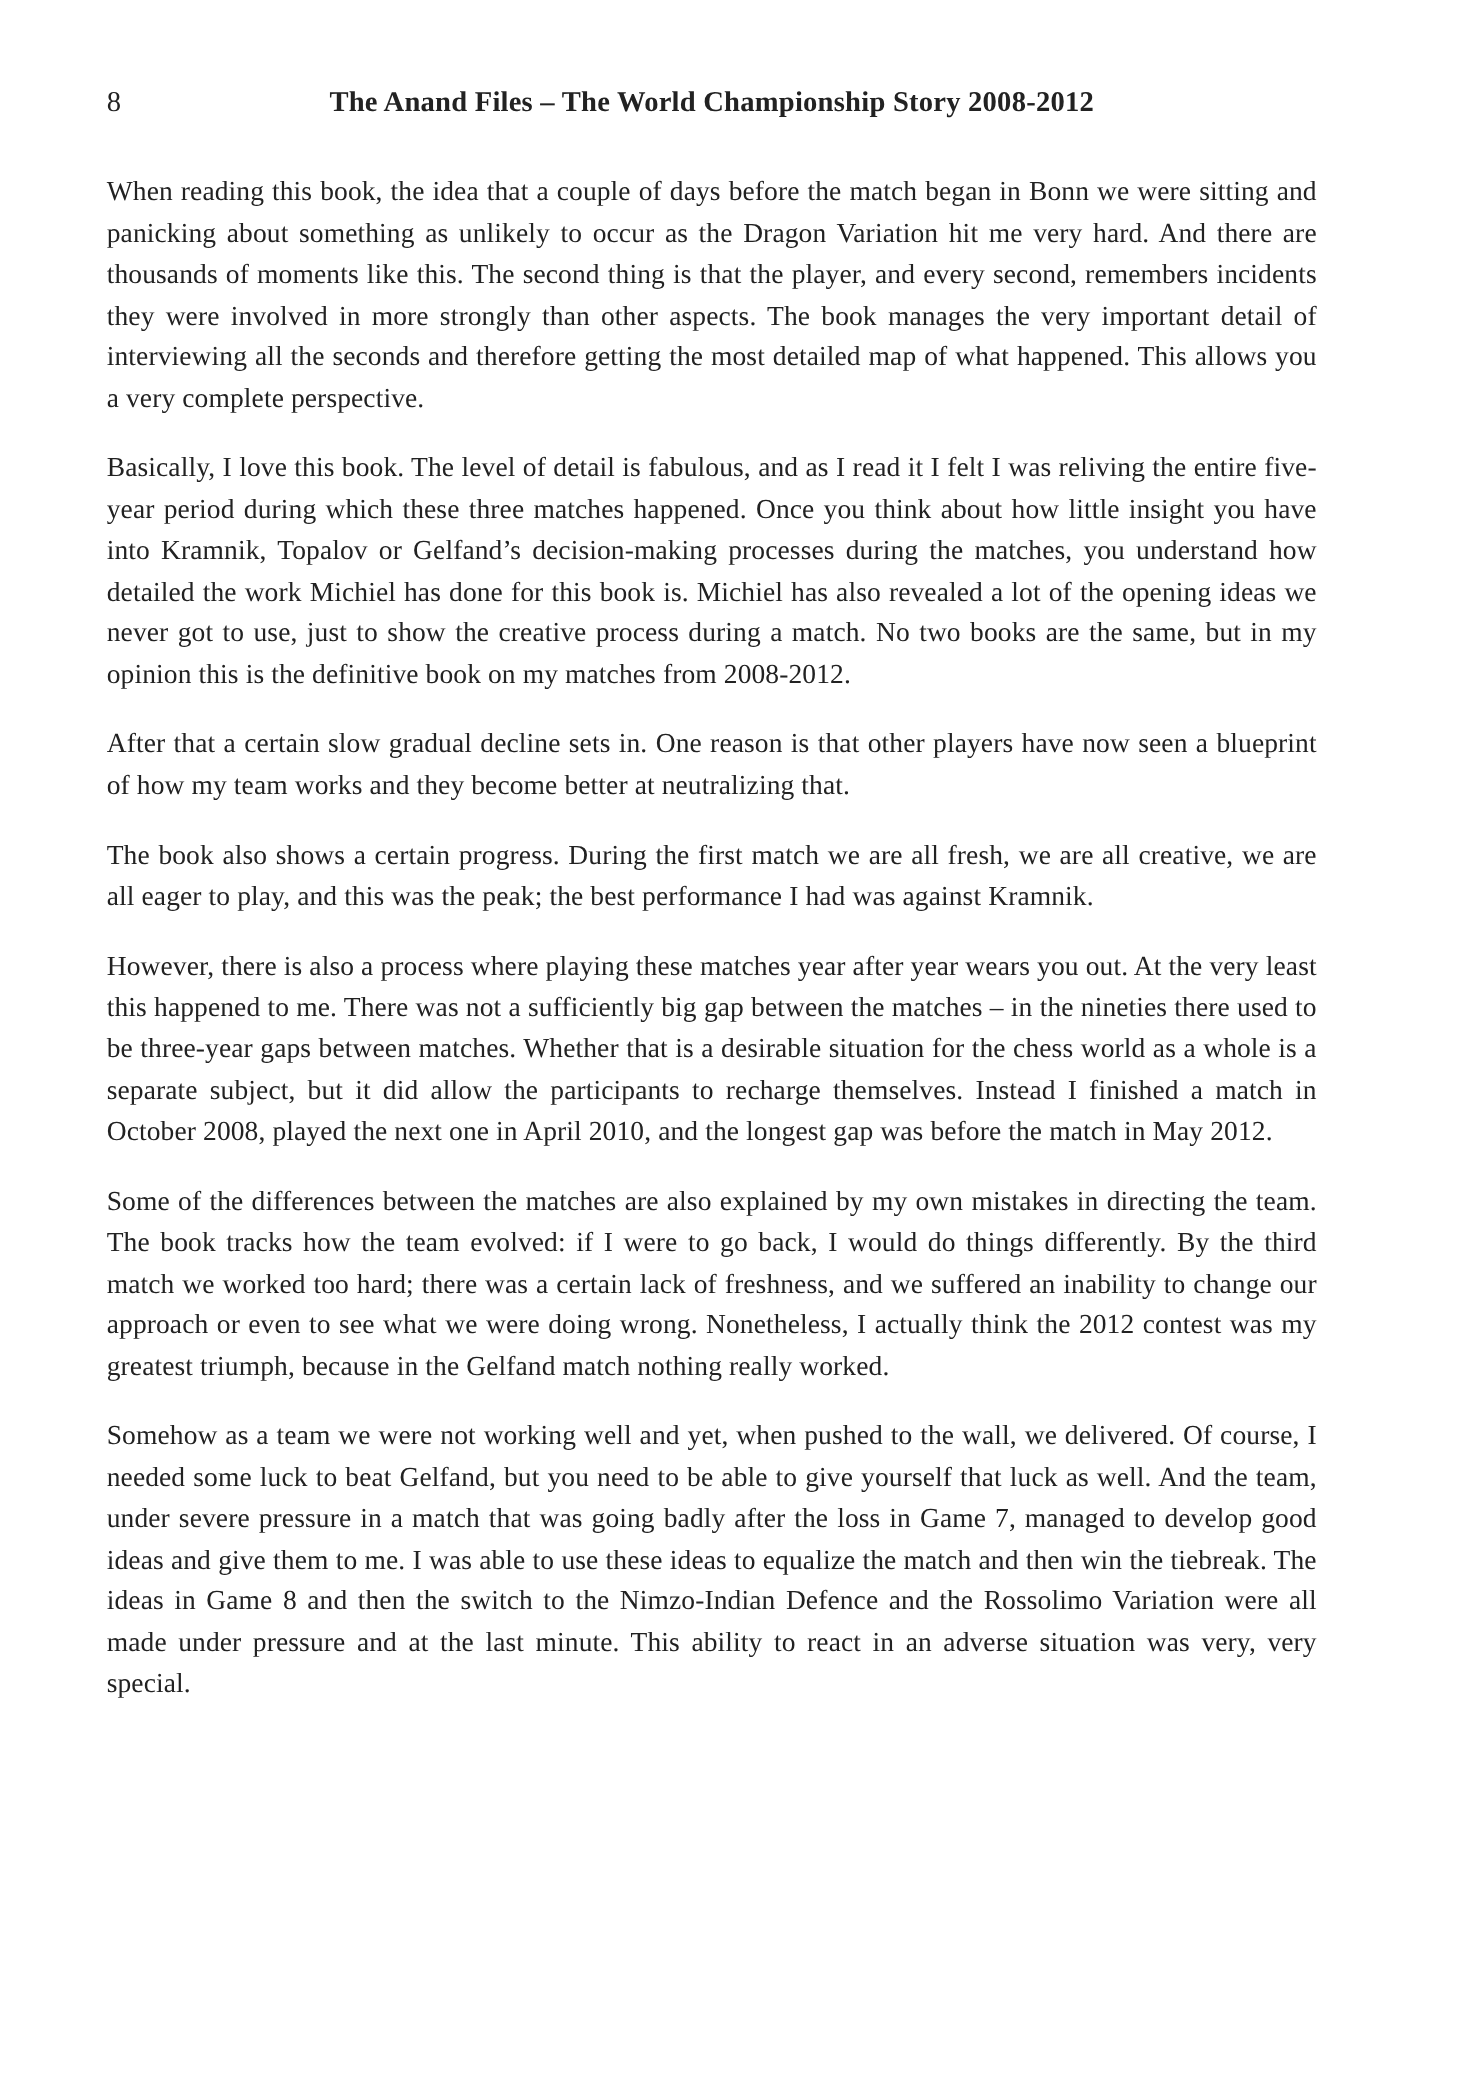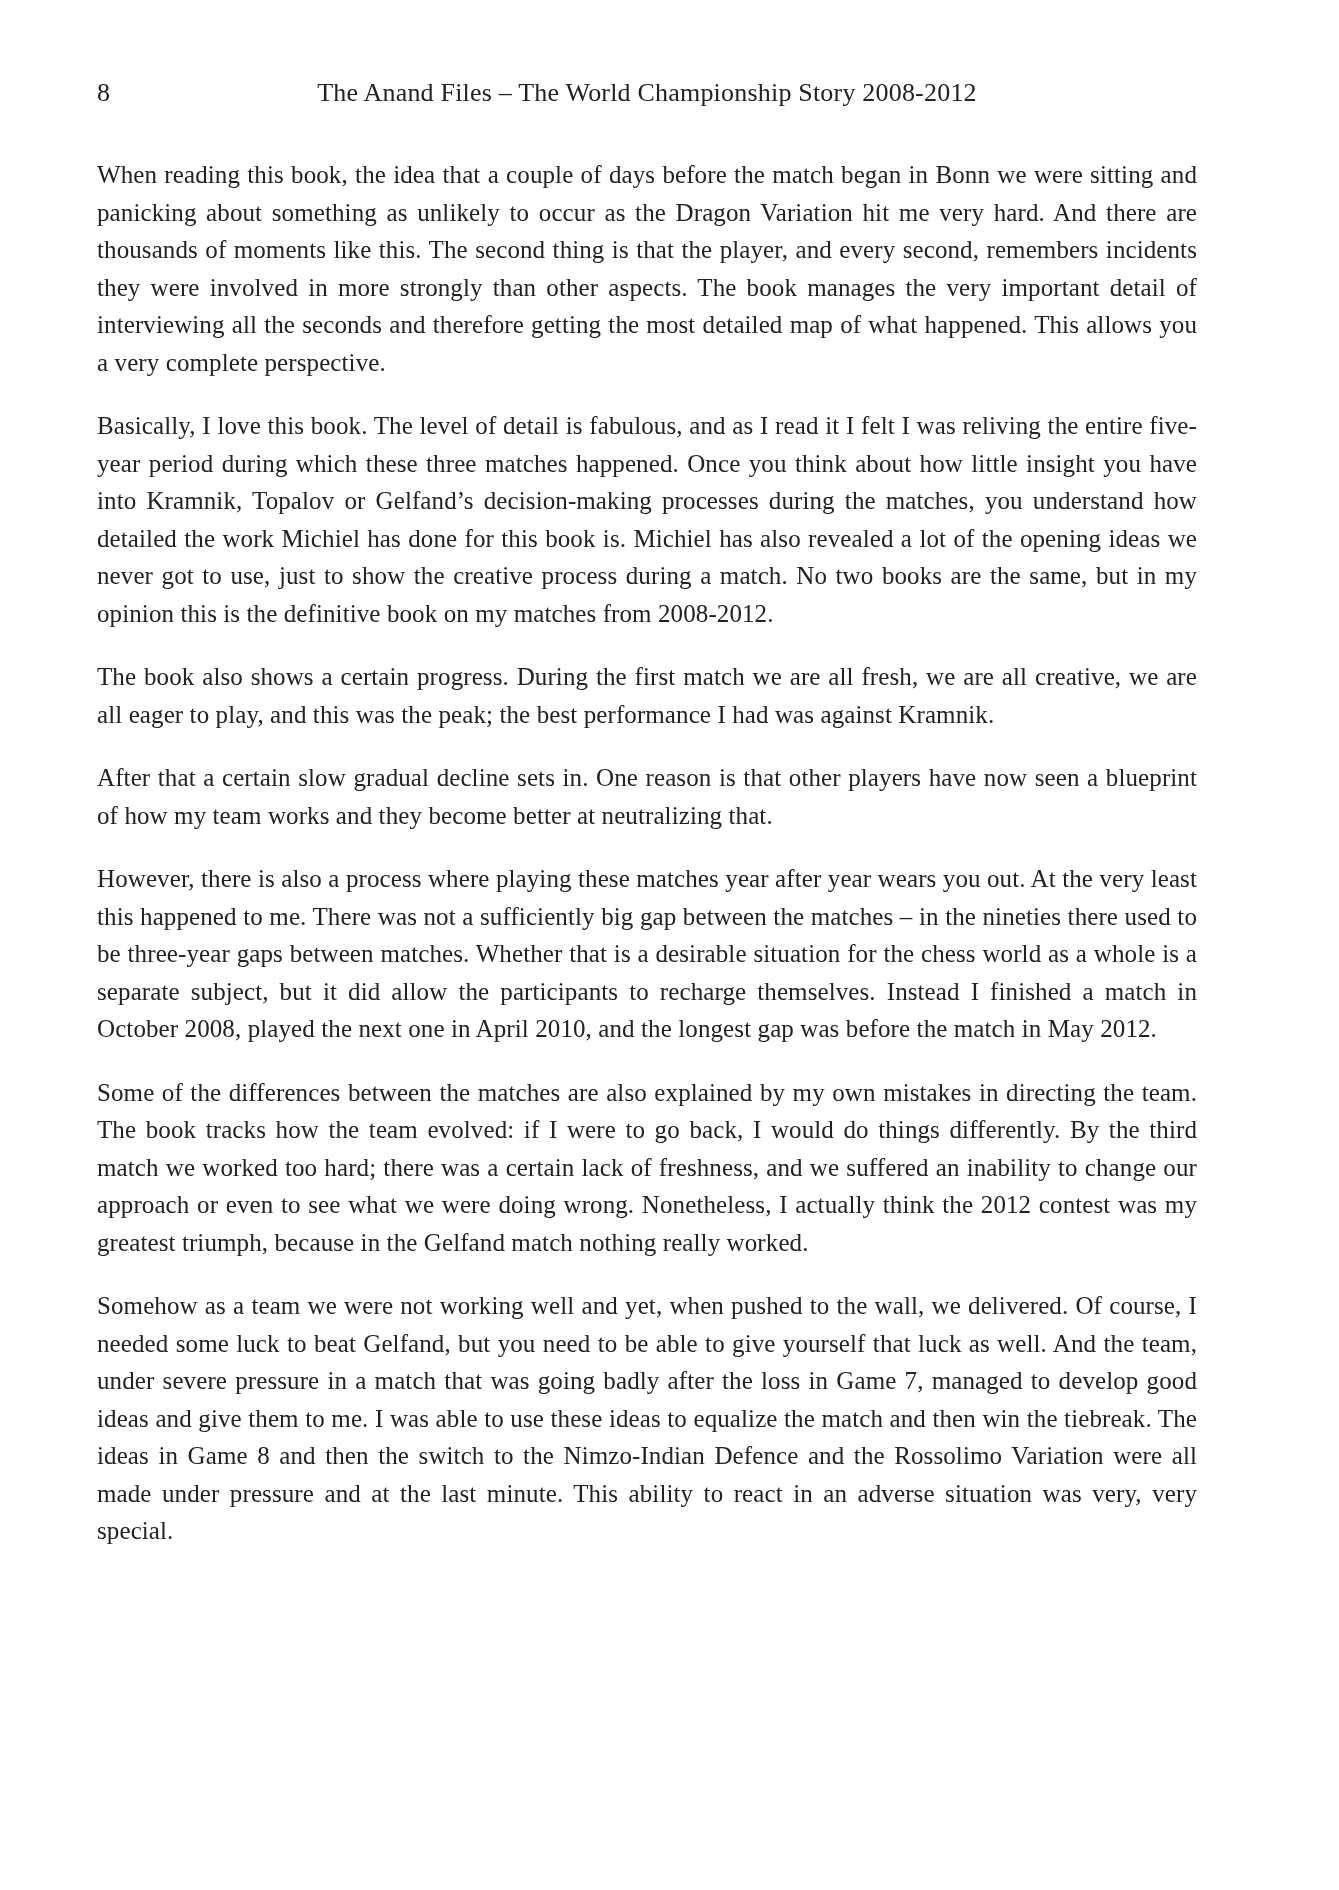--- a/index.html
+++ b/index.html
@@ -33,20 +33,21 @@
     font-size: 26px;
     line-height: 34px;
   }
   .running-head {
     display: block;
     text-align: center;
     font-size: 26px;
     line-height: 34px;
     letter-spacing: 0.2px;
     white-space: nowrap;
+    font-weight: bold;
   }
   .body-copy p {
     font-size: 25px;
     line-height: 37.5px;
     text-align: justify;
     text-justify: inter-word;
     hyphens: none;
     margin: 0 0 26px 0;
     letter-spacing: 0.1px;
     font-family: Liberation Serif, serif;
@@ -60,21 +61,21 @@
   <div class="text-block">
 
     <header class="page-header">
       <span class="page-number">8</span>
       <span class="running-head">The Anand Files – The World Championship Story 2008-2012</span>
     </header>
 
     <main class="body-copy">
       <p>When reading this book, the idea that a couple of days before the match began in Bonn we were sitting and panicking about something as unlikely to occur as the Dragon Variation hit me very hard. And there are thousands of moments like this. The second thing is that the player, and every second, remembers incidents they were involved in more strongly than other aspects. The book manages the very important detail of interviewing all the seconds and therefore getting the most detailed map of what happened. This allows you a very complete perspective.</p>
       <p>Basically, I love this book. The level of detail is fabulous, and as I read it I felt I was reliving the entire five-year period during which these three matches happened. Once you think about how little insight you have into Kramnik, Topalov or Gelfand’s decision-making processes during the matches, you understand how detailed the work Michiel has done for this book is. Michiel has also revealed a lot of the opening ideas we never got to use, just to show the creative process during a match. No two books are the same, but in my opinion this is the definitive book on my matches from 2008-2012.</p>
+      <p>After that a certain slow gradual decline sets in. One reason is that other players have now seen a blueprint of how my team works and they become better at neutralizing that.</p>
       <p>The book also shows a certain progress. During the first match we are all fresh, we are all creative, we are all eager to play, and this was the peak; the best performance I had was against Kramnik.</p>
-      <p>After that a certain slow gradual decline sets in. One reason is that other players have now seen a blueprint of how my team works and they become better at neutralizing that.</p>
       <p>However, there is also a process where playing these matches year after year wears you out. At the very least this happened to me. There was not a sufficiently big gap between the matches – in the nineties there used to be three-year gaps between matches. Whether that is a desirable situation for the chess world as a whole is a separate subject, but it did allow the participants to recharge themselves. Instead I finished a match in October 2008, played the next one in April 2010, and the longest gap was before the match in May 2012.</p>
       <p>Some of the differences between the matches are also explained by my own mistakes in directing the team. The book tracks how the team evolved: if I were to go back, I would do things differently. By the third match we worked too hard; there was a certain lack of freshness, and we suffered an inability to change our approach or even to see what we were doing wrong. Nonetheless, I actually think the 2012 contest was my greatest triumph, because in the Gelfand match nothing really worked.</p>
       <p>Somehow as a team we were not working well and yet, when pushed to the wall, we delivered. Of course, I needed some luck to beat Gelfand, but you need to be able to give yourself that luck as well. And the team, under severe pressure in a match that was going badly after the loss in Game 7, managed to develop good ideas and give them to me. I was able to use these ideas to equalize the match and then win the tiebreak. The ideas in Game 8 and then the switch to the Nimzo-Indian Defence and the Rossolimo Variation were all made under pressure and at the last minute. This ability to react in an adverse situation was very, very special.</p>
     </main>
 
   </div>
 </div>
 
 </body></html>

